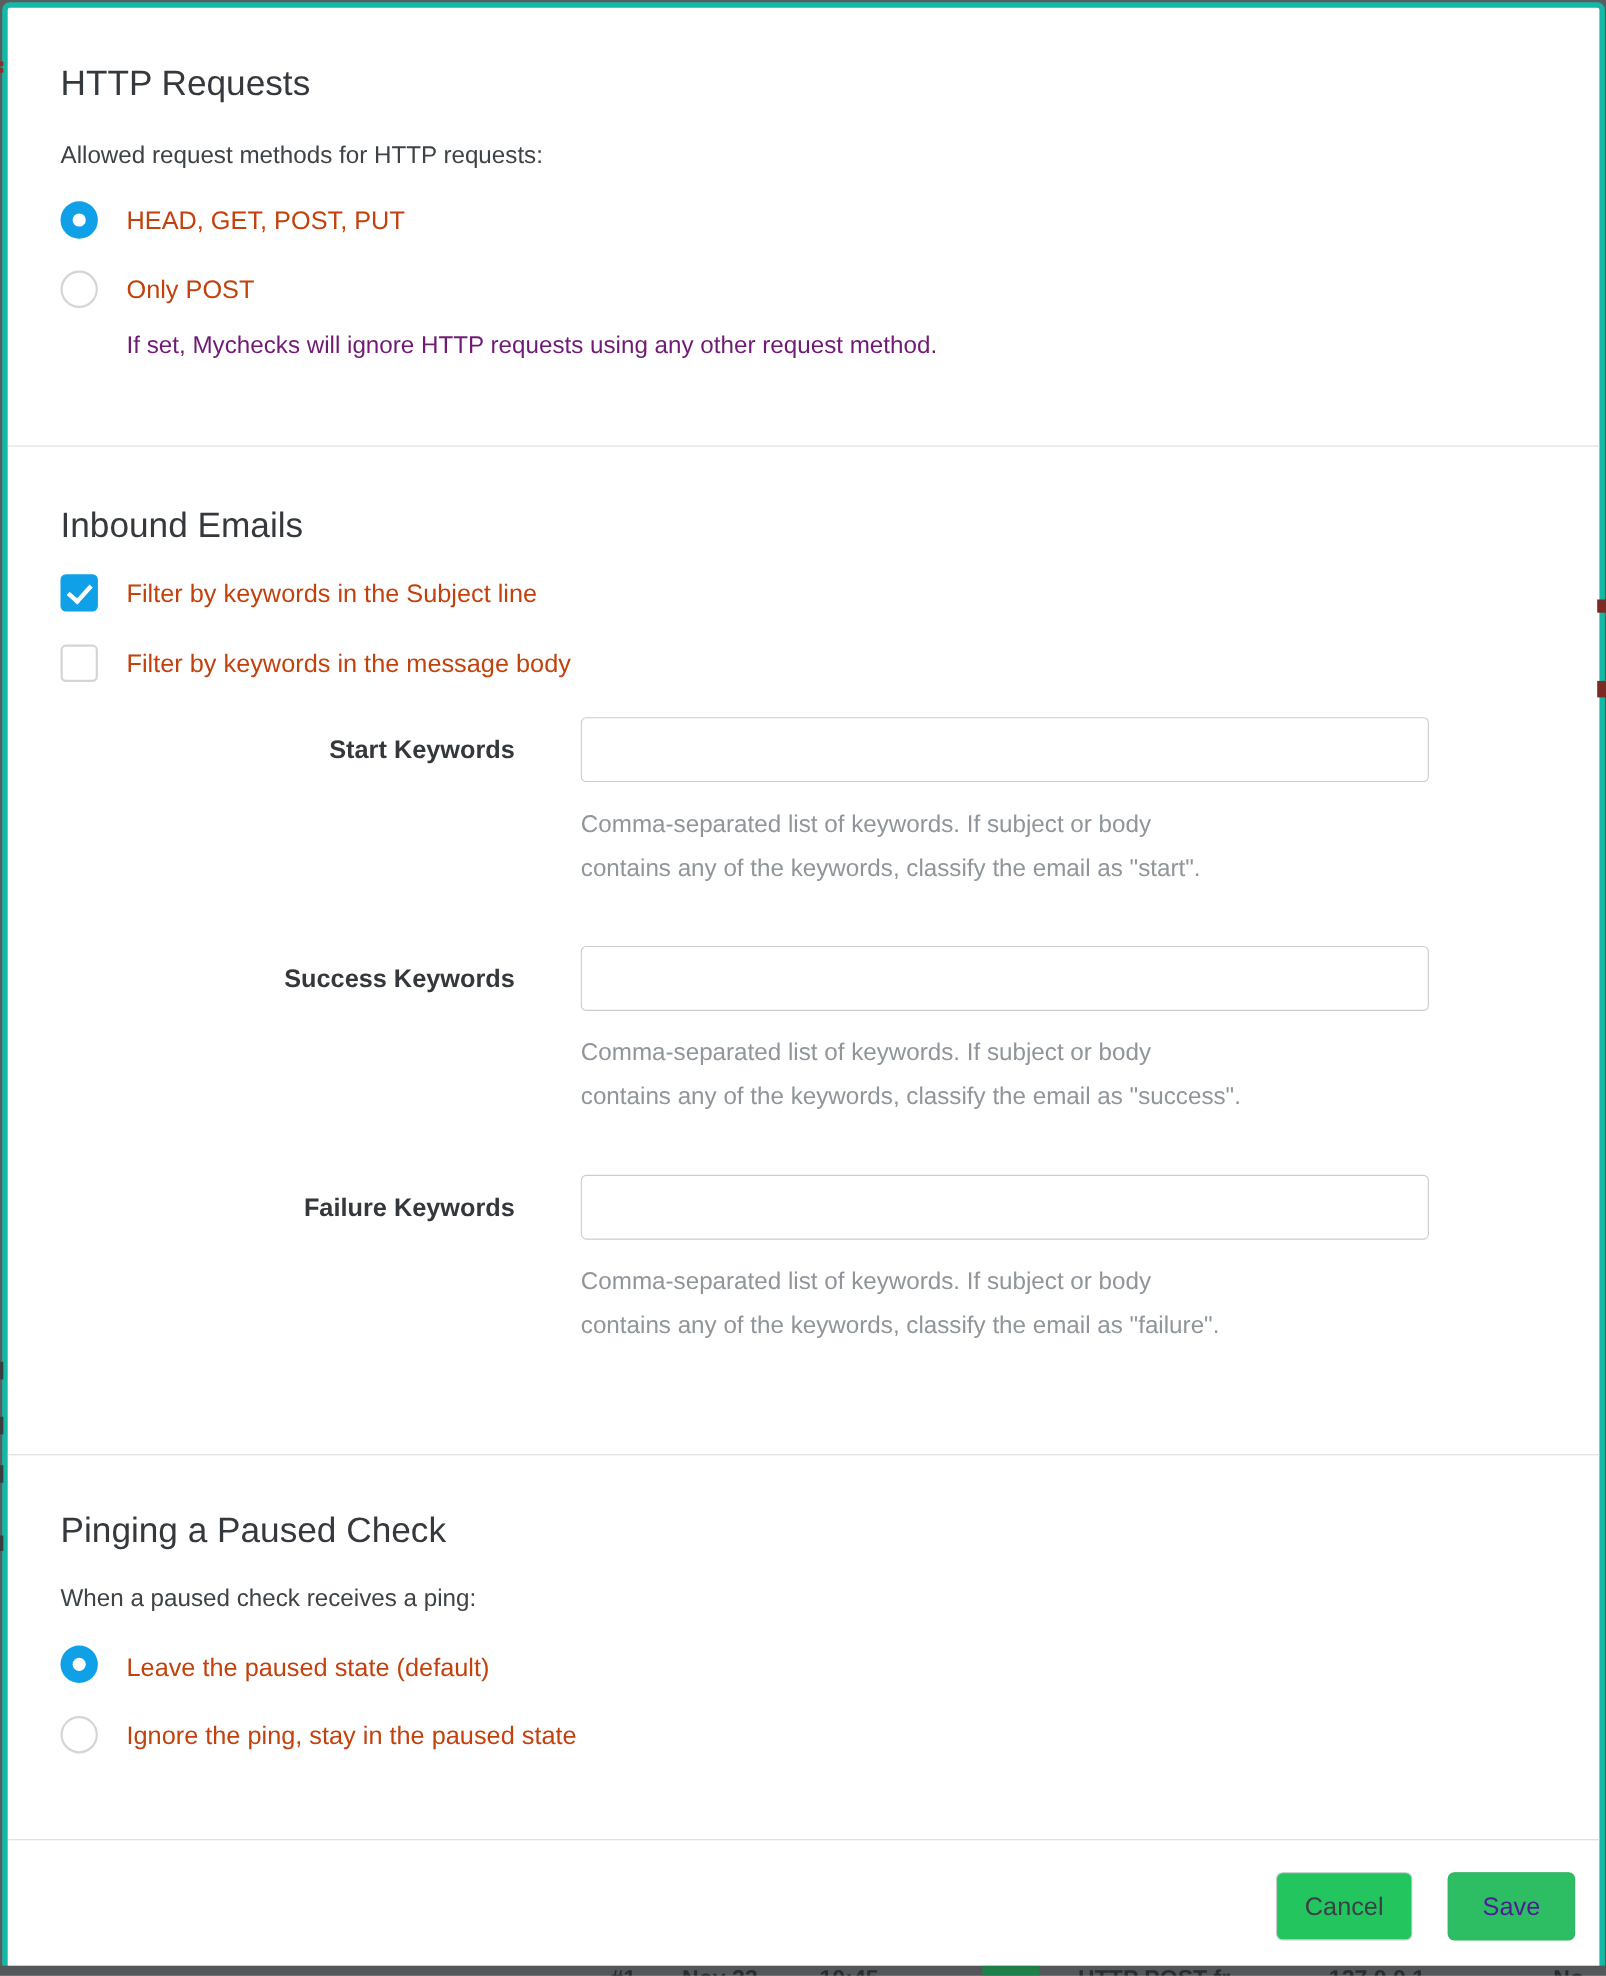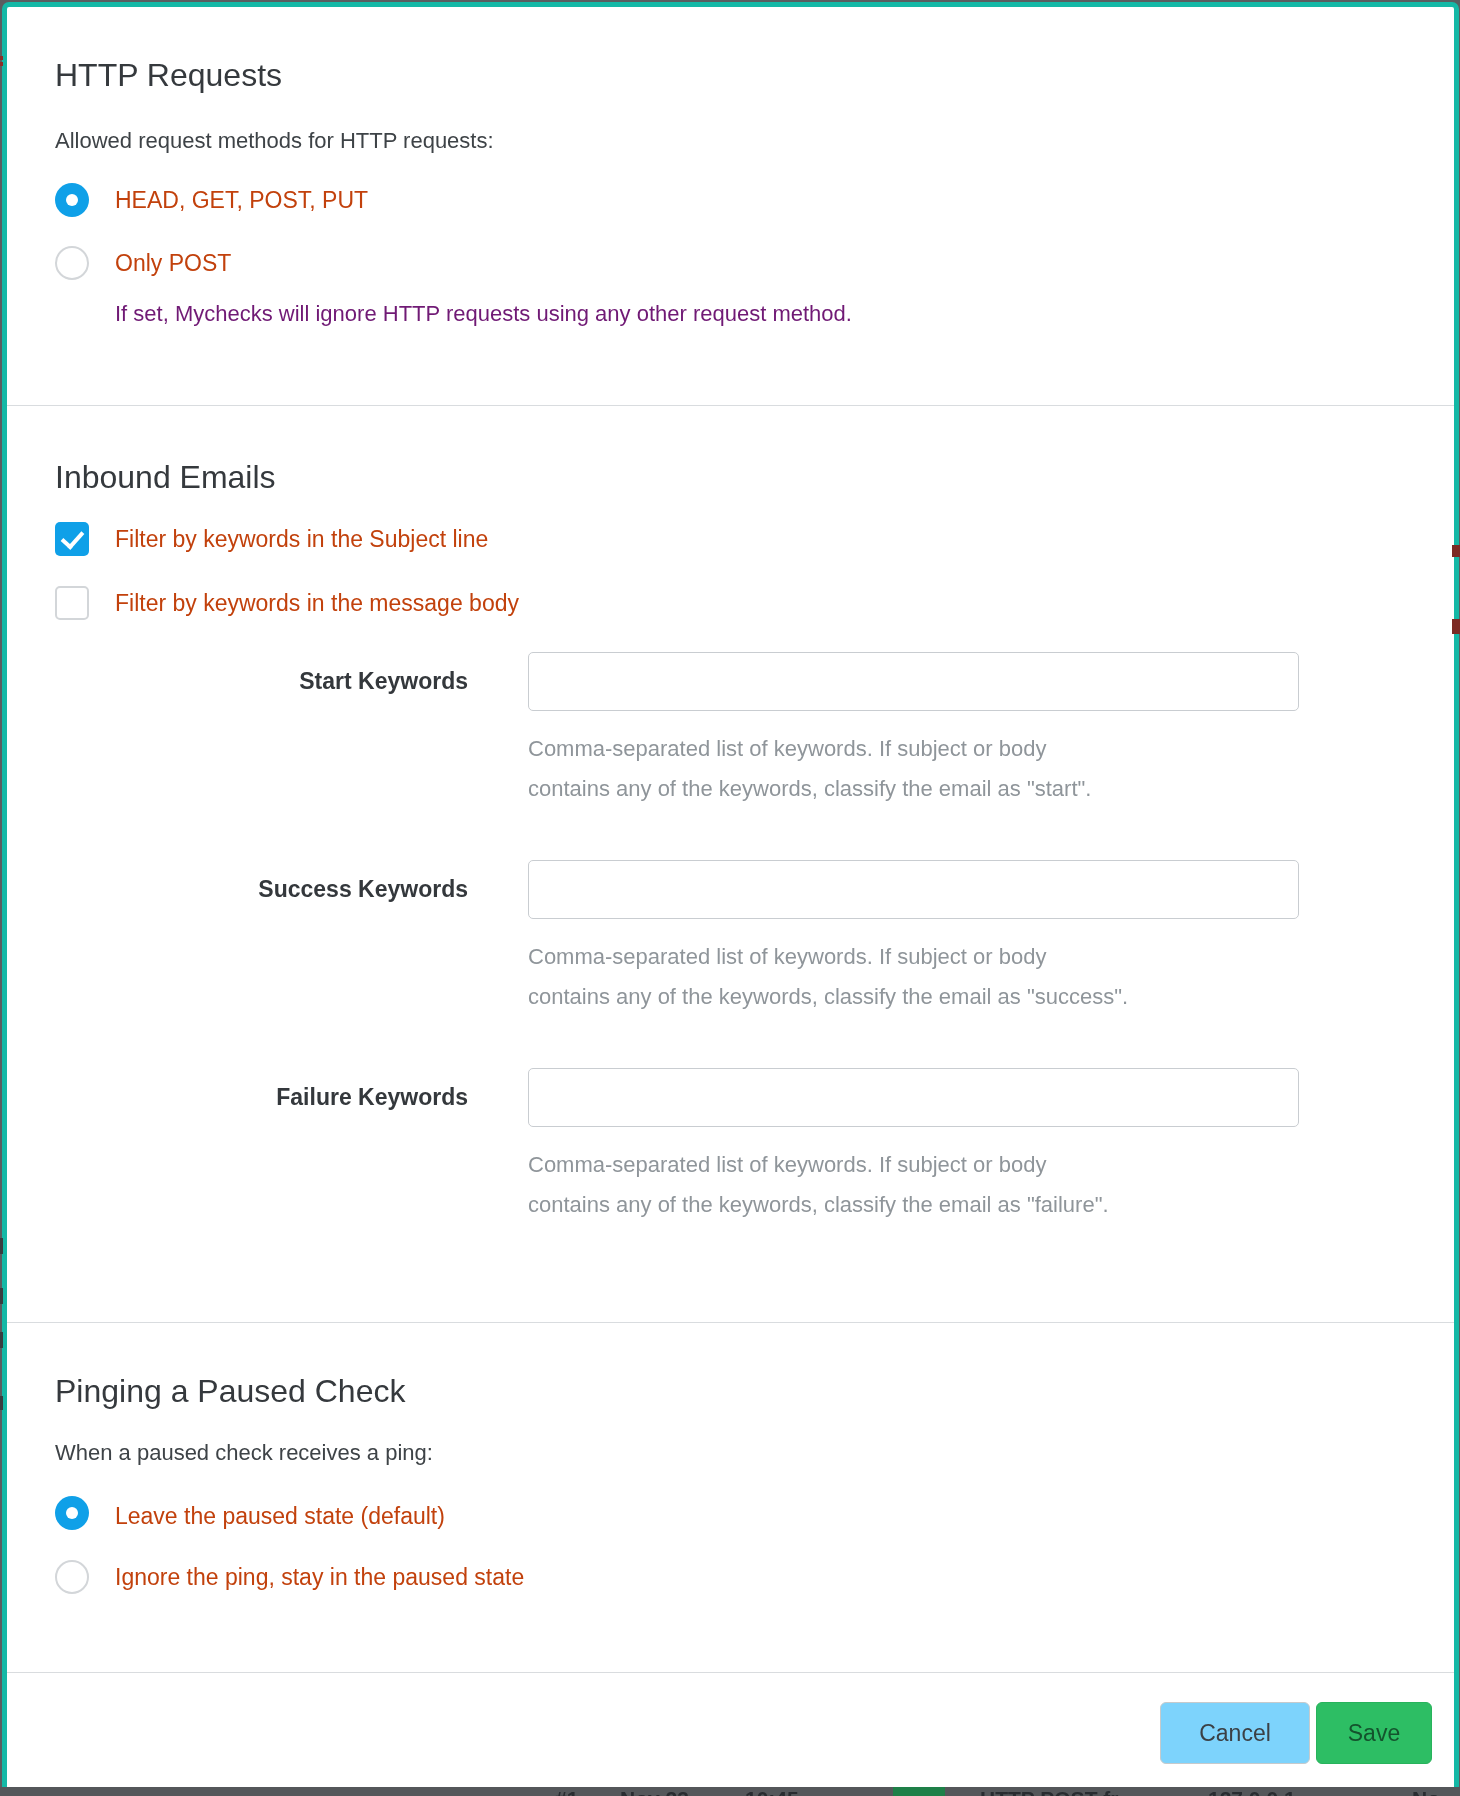--- a/index.html
+++ b/index.html
@@ -108,27 +108,27 @@
   .btn {
     position:absolute; top:1695px; height:62px;
     box-sizing:border-box;
     display:flex; align-items:center; justify-content:center;
     font-family:"Liberation Sans", sans-serif;
     font-size:23px;
     border-radius:6px;
     cursor:pointer;
   }
   .btn-cancel {
-    left:1153px; width:150px;
-    background:#7dd3fc; color:#3b4045;
+    left:1153px; width:124px;
+    background:#22c55e; color:#3b4045;
     border:1px solid #c6cacc;
   }
   .btn-save {
     left:1309px; width:116px;
-    background:#2dbe64; color:#14532d;
+    background:#2dbe64; color:#4c1d95;
     border:1px solid #28b35c;
   }
 
   
   .edge-mark { position:absolute; }
 
   .bottom-strip {
     position:absolute; left:0; top:1787px;
     width:1460px; height:9px;
     background:#54575a;

